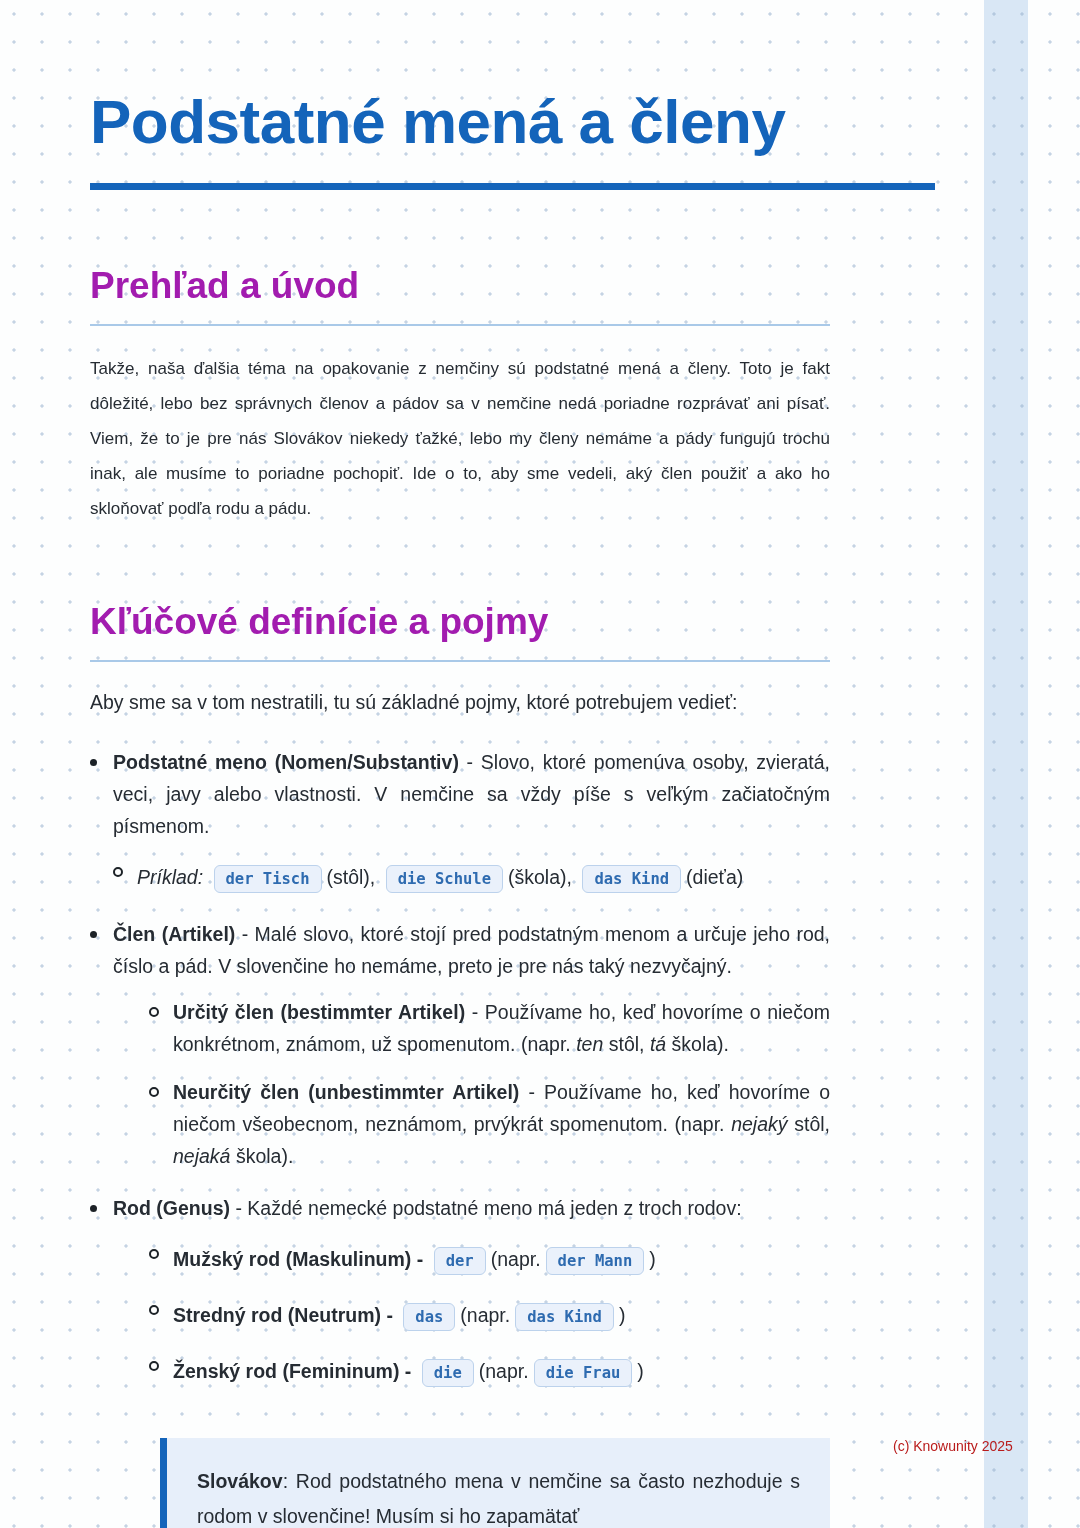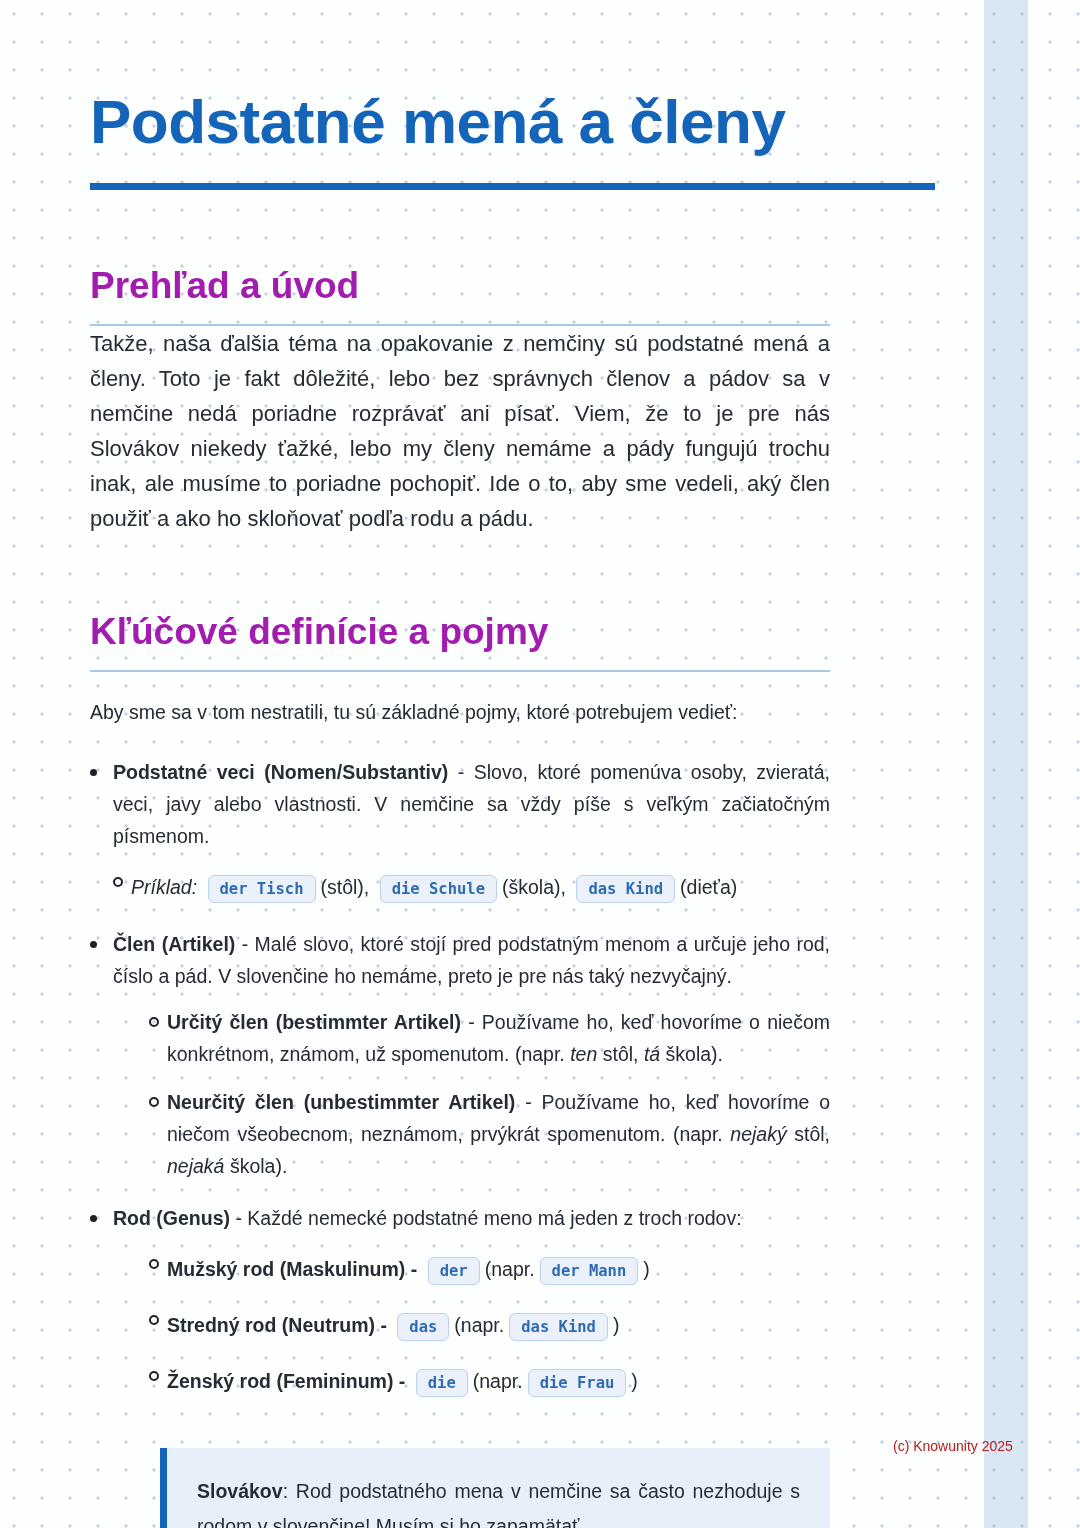--- a/index.html
+++ b/index.html
@@ -18,30 +18,30 @@
     background-size:28px 28px;background-position:-984px 0;
   }
   .page{position:absolute;left:90px;top:86px;width:845px;}
   .title{
     font-size:62px;font-weight:700;color:#1464ba;letter-spacing:-0.5px;line-height:1.15;
   }
   .title-rule{height:7px;background:#1464ba;margin-top:26px;width:845px;}
   .h2{font-size:37px;font-weight:700;color:#a21caf;margin-top:76px;line-height:1.1;}
   .h2-rule{height:2px;background:#a9c9e8;margin-top:17px;width:740px;}
   .para{
-    font-size:22px;line-height:35px;text-align:justify;width:740px;
+    font-size:17px;line-height:35px;text-align:justify;margin-top:25px;width:740px;
   }
   .intro{font-size:19.5px;line-height:32px;margin-top:24px;width:740px;}
   .list{margin-top:28px;width:740px;}
   .li{display:flex;gap:16px;margin-top:20px;}
   .li-body{flex:1;font-size:19.5px;line-height:32px;text-align:justify;}
   .dot-marker{flex:0 0 auto;width:7px;height:7px;background:#1c2227;border-radius:50%;margin-top:13px;}
   .circ-marker{flex:0 0 auto;width:6px;height:6px;border:2px solid #1c2227;border-radius:50%;margin-top:11px;}
   .sublist{margin-left:36px;}
-  .sub-li{display:flex;gap:8px;margin-top:14px;}
+  .sub-li{display:flex;gap:14px;margin-top:14px;}
   b{font-weight:700;}
   i{font-style:italic;}
   .chip{
     display:inline-block;
     font-family:"DejaVu Sans Mono", monospace;
     font-size:15.5px;font-weight:700;color:#2e6bb0;
     background:#eaf1fb;border:1px solid #bcd2ec;border-radius:6px;
     padding:3px 11px;margin:0 5px;vertical-align:baseline;line-height:20px;
   }
   .example-row{line-height:42px;}
@@ -73,21 +73,21 @@
   <div class="h2">Kľúčové definície a pojmy</div>
   <div class="h2-rule"></div>
 
   <div class="intro">Aby sme sa v tom nestratili, tu sú základné pojmy, ktoré potrebujem vedieť:</div>
 
   <div class="list">
 
     <div class="li">
       <span class="dot-marker"></span>
       <div class="li-body">
-        <b>Podstatné veci (Nomen/Substantiv)</b><span> - Slovo, ktoré pomenúva osoby, zvieratá, veci, javy alebo vlastnosti. V nemčine sa vždy píše s veľkým začiatočným písmenom.</span>
+        <b>Podstatné meno (Nomen/Substantiv)</b><span> - Slovo, ktoré pomenúva osoby, zvieratá, veci, javy alebo vlastnosti. V nemčine sa vždy píše s veľkým začiatočným písmenom.</span>
         <div class="sub-li example-row">
           <span class="circ-marker"></span>
           <div>
             <i>Príklad:</i>
             <span class="chip">der Tisch</span><span>(stôl),</span>
             <span class="chip">die Schule</span><span>(škola),</span>
             <span class="chip">das Kind</span><span>(dieťa)</span>
           </div>
         </div>
       </div>

